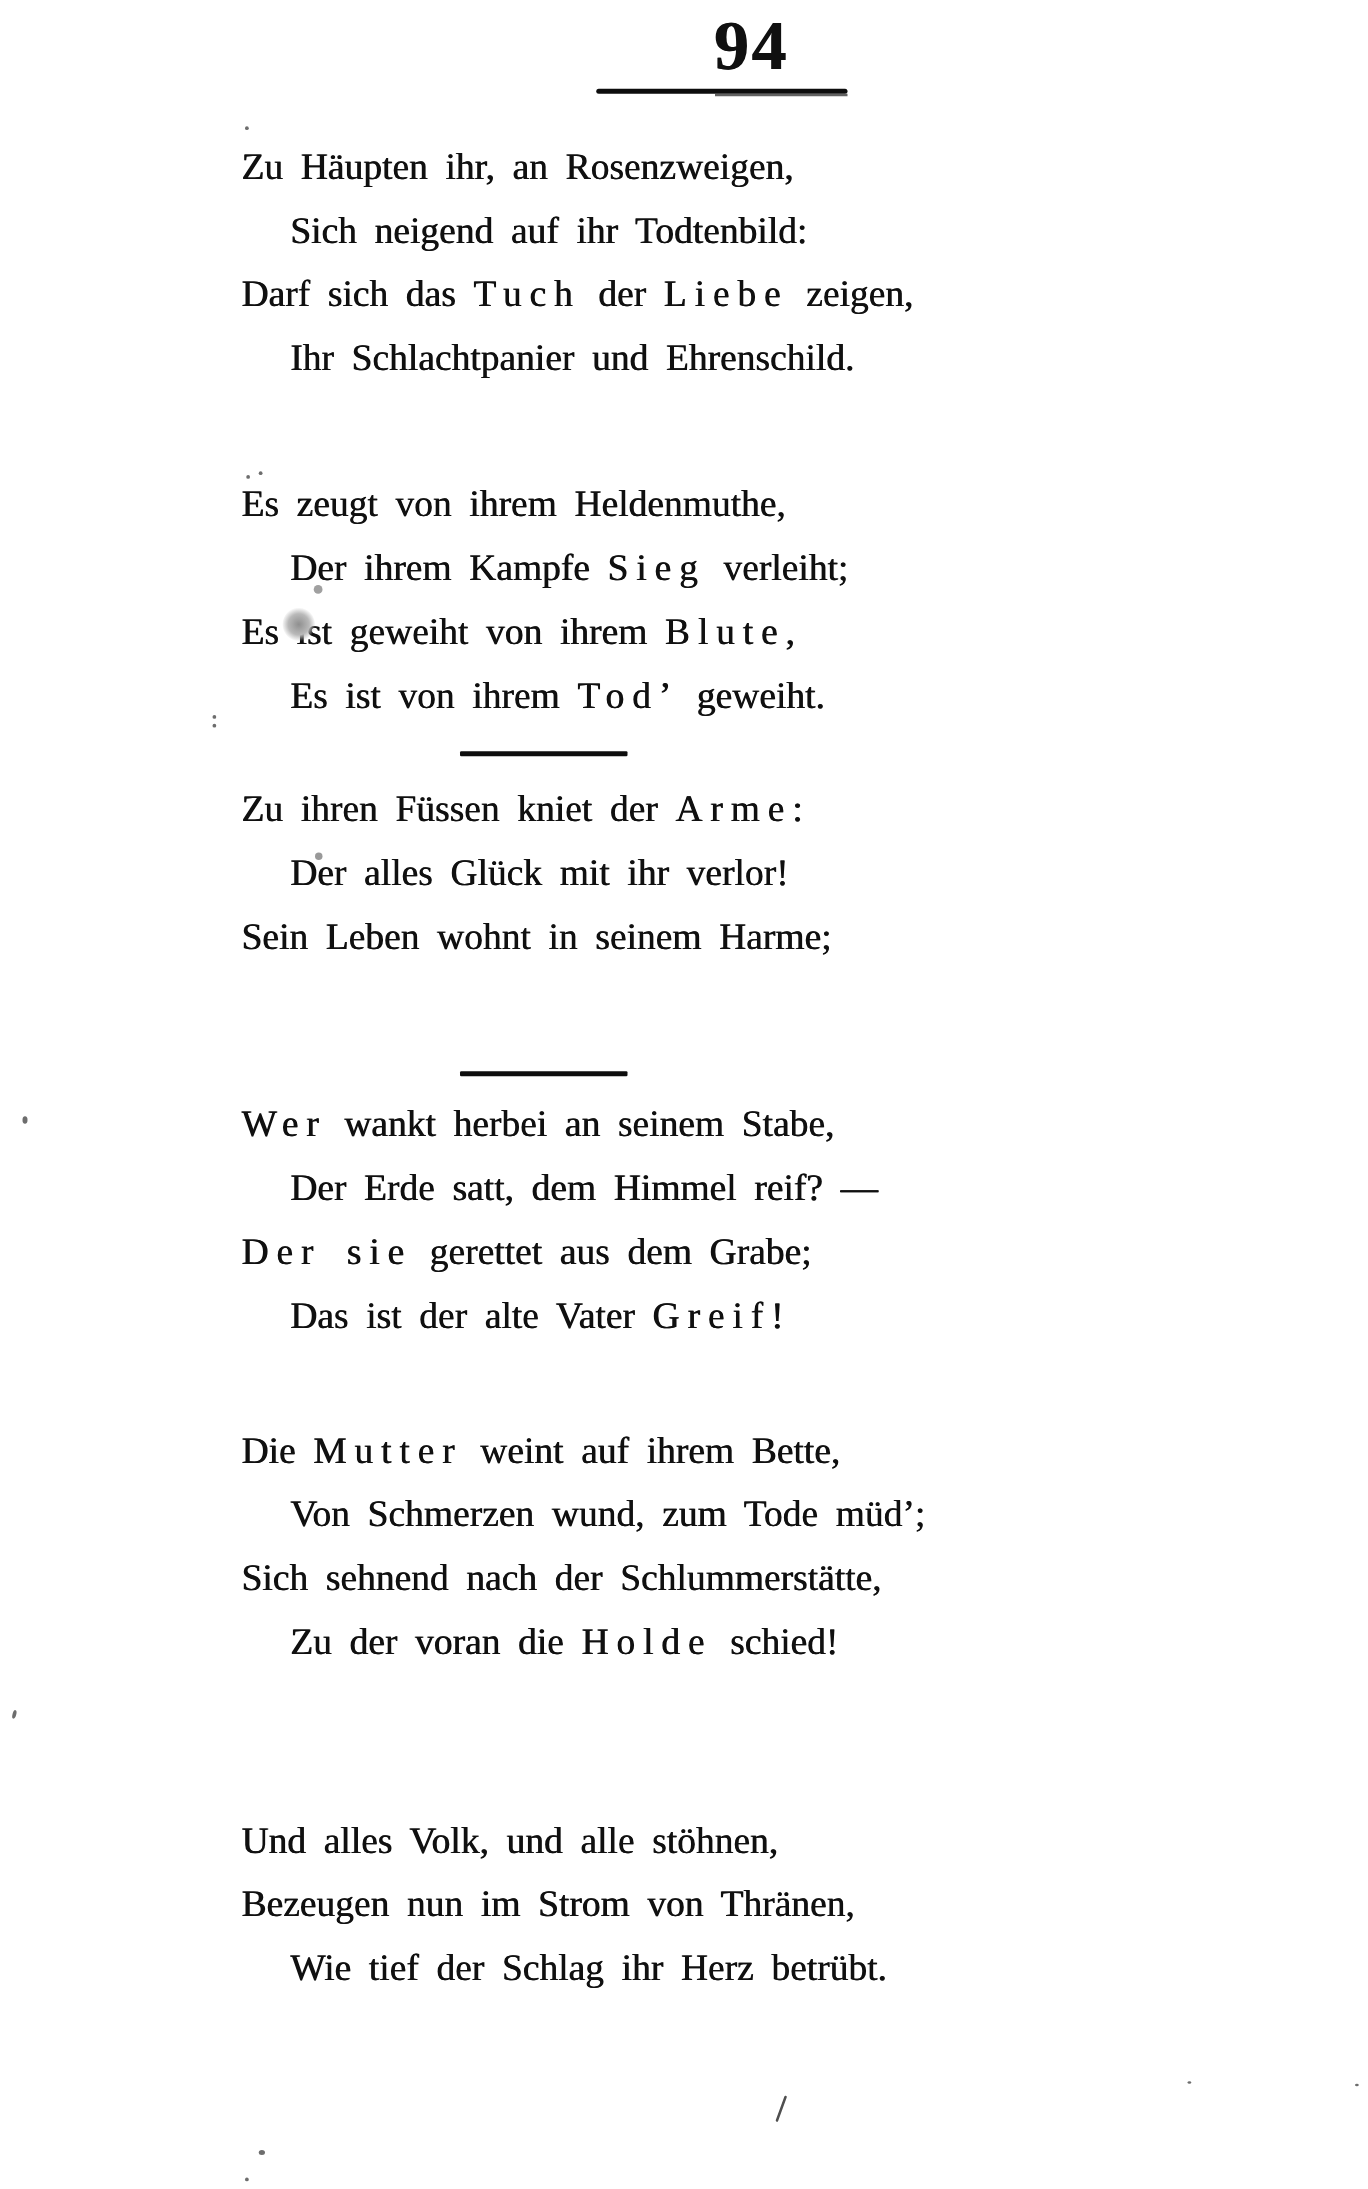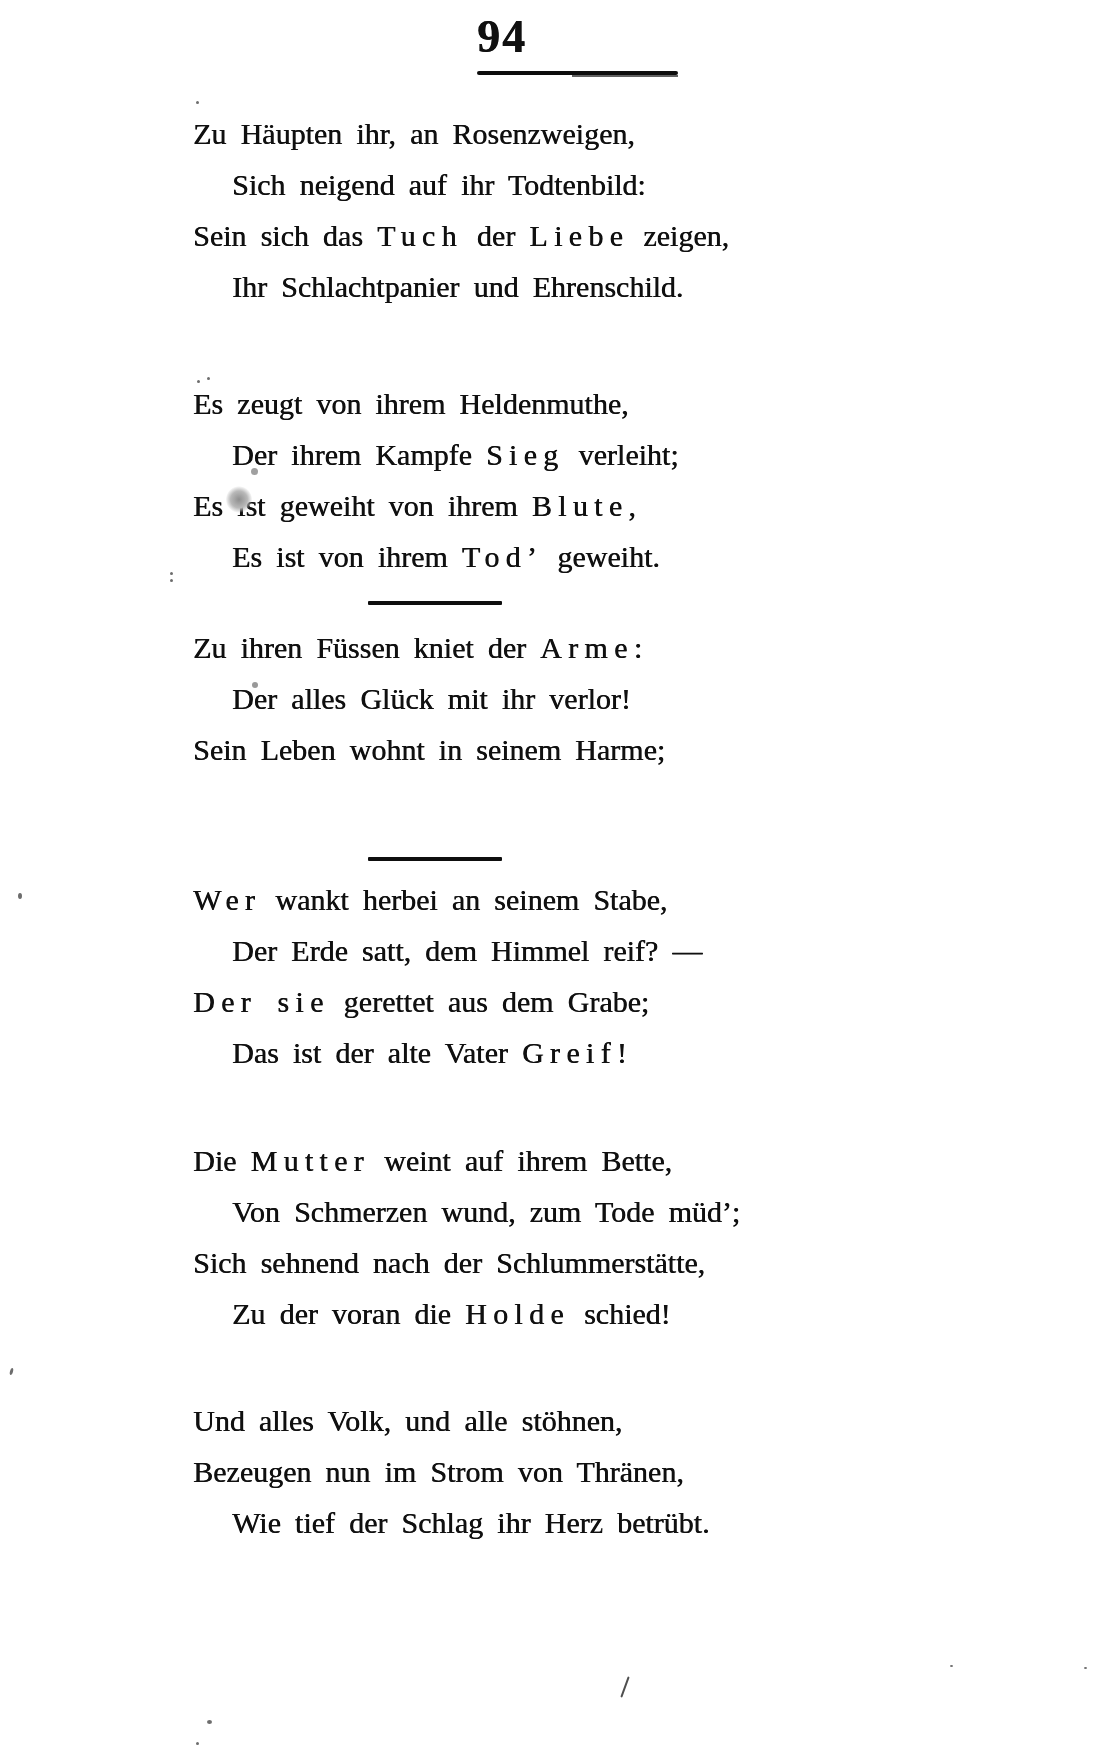--- a/index.html
+++ b/index.html
@@ -6,23 +6,23 @@
   .sheet {
     position:relative;
     width:1094px; height:1751px;
     background:#ffffff;
     color:#101010;
     font-family:"Liberation Serif","DejaVu Serif",serif;
     overflow:hidden;
   }
   
   .page-number {
-    position:absolute; top:12px; left:477px; width:202px;
-    text-align:left;
-    font-size:46px; font-weight:bold; line-height:50px;
+    position:absolute; top:12px; left:500px; width:202px;
+    text-align:center;
+    font-size:56px; font-weight:bold; line-height:50px;
     letter-spacing:2px;
     text-shadow:0.6px 0 0 currentColor;
   }
   .page-rule {
     position:absolute; top:71px; left:477px; width:201px; height:4px;
     background:#0d0d0d; border-radius:2px;
   }
   .page-rule::after {
     content:""; position:absolute; top:4px; left:95px; width:106px; height:2px;
     background:#3a3a3a; opacity:.8;
@@ -59,21 +59,21 @@
 
 <div class="sheet">
 
   <div class="page-number">94</div>
   <div class="page-rule"></div>
 
   <div class="poem">
       <div class="stanza" style="top: 108px;">
         <div class="poem-line"><span>Zu Häupten ihr, an Rosenzweigen,</span></div>
         <div class="poem-line indent"><span>Sich neigend auf ihr Todtenbild:</span></div>
-        <div class="poem-line"><span>Sein sich das </span><span class="gesperrt">Tuch</span><span> der </span><span class="gesperrt">Liebe</span><span> zeigen,</span></div>
+        <div class="poem-line"><span>Darf sich das </span><span class="gesperrt">Tuch</span><span> der </span><span class="gesperrt">Liebe</span><span> zeigen,</span></div>
         <div class="poem-line indent"><span>Ihr Schlachtpanier und Ehrenschild.</span></div>
       </div>
       <div class="stanza" style="top: 378px;">
         <div class="poem-line"><span>Es zeugt von ihrem Heldenmuthe,</span></div>
         <div class="poem-line indent"><span>Der ihrem Kampfe </span><span class="gesperrt">Sieg</span><span> verleiht;</span></div>
         <div class="poem-line"><span>Es ist geweiht von ihrem </span><span class="gesperrt">Blute</span><span>,</span></div>
         <div class="poem-line indent"><span>Es ist von ihrem </span><span class="gesperrt">Tod’</span><span> geweiht.</span></div>
       </div>
       <div class="stanza-divider" style="top: 601px;"></div>
       <div class="stanza" style="top: 622px;">
@@ -87,21 +87,21 @@
         <div class="poem-line indent"><span>Der Erde satt, dem Himmel reif? —</span></div>
         <div class="poem-line"><span class="gesperrt">Der sie</span><span> gerettet aus dem Grabe;</span></div>
         <div class="poem-line indent"><span>Das ist der alte Vater </span><span class="gesperrt">Greif</span><span>!</span></div>
       </div>
       <div class="stanza" style="top: 1135px;">
         <div class="poem-line"><span>Die </span><span class="gesperrt">Mutter</span><span> weint auf ihrem Bette,</span></div>
         <div class="poem-line indent"><span>Von Schmerzen wund, zum Tode müd’;</span></div>
         <div class="poem-line"><span>Sich sehnend nach der Schlummerstätte,</span></div>
         <div class="poem-line indent"><span>Zu der voran die </span><span class="gesperrt">Holde</span><span> schied!</span></div>
       </div>
-      <div class="stanza" style="top: 1395px;">
+      <div class="stanza" style="top: 1447px;">
         <div class="poem-line"><span>Und alles Volk, und alle stöhnen,</span></div>
         <div class="poem-line"><span>Bezeugen nun im Strom von Thränen,</span></div>
         <div class="poem-line indent"><span>Wie tief der Schlag ihr Herz betrübt.</span></div>
       </div>
     </div>
 
   <div class="speck" style="left:196px; top:101px; width:3px; height:3px;"></div>
   <div class="speck" style="left:197px; top:380px; width:3px; height:3px;"></div>
   <div class="speck" style="left:207px; top:377px; width:3px; height:3px;"></div>
   <div class="blob" style="left:226px; top:486px;"></div>

